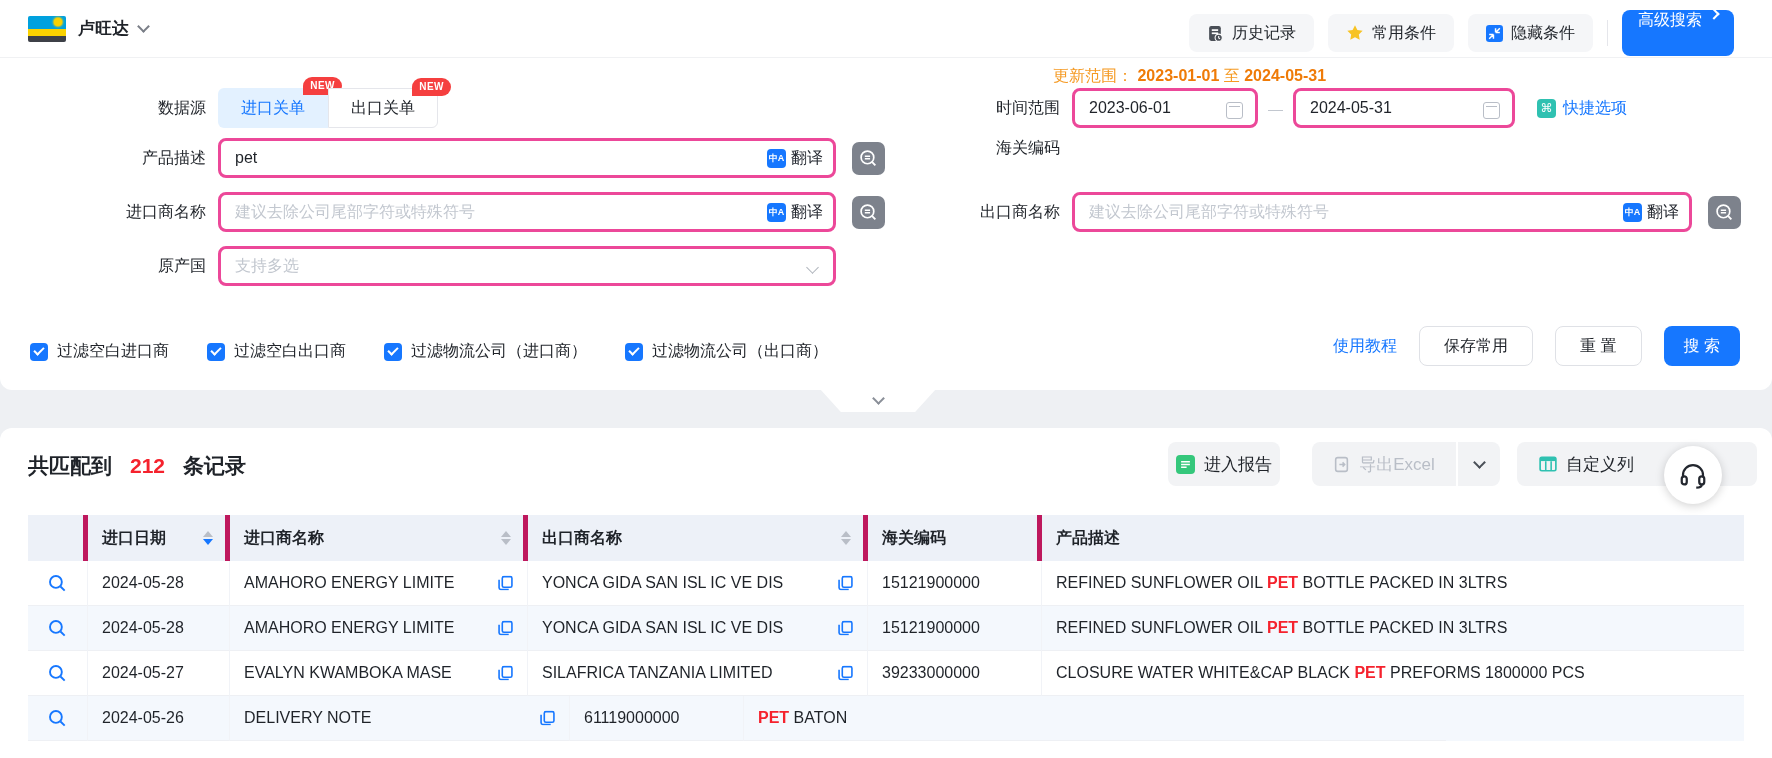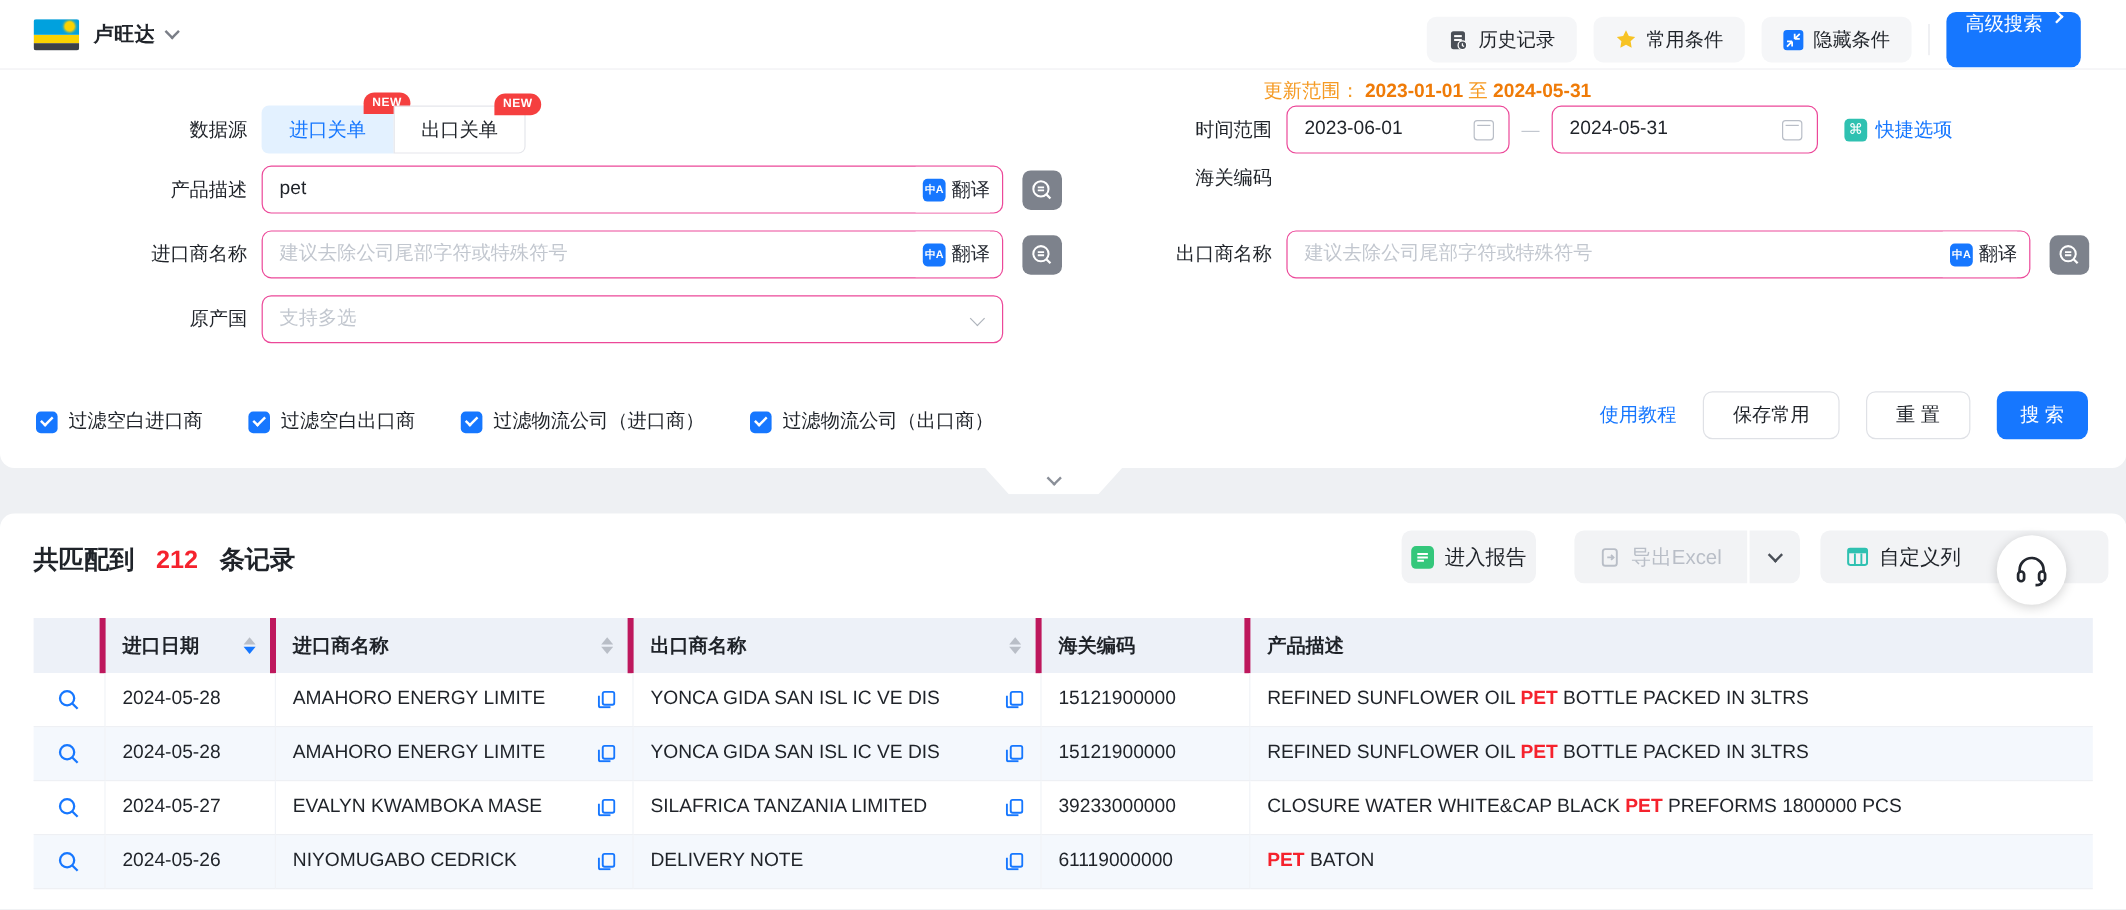--- a/index.html
+++ b/index.html
@@ -20,21 +20,21 @@
   .pill-btn { height:38px; padding:0 18px; background:#f5f6f8; border-radius:8px; display:flex; align-items:center; gap:8px; font-size:16px; cursor:pointer; white-space:nowrap; }
   .vdiv { width:1px; height:26px; background:#e5e6eb; }
   .primary-btn { height:46px; padding:0 16px; background:#1677ff; color:#fff; border-radius:8px; display:flex; align-items:flex-start; gap:8px; font-size:16px; cursor:pointer; white-space:nowrap; }
   .chev-r { width:8px; height:8px; border-right:2px solid #fff; border-top:2px solid #fff; transform:rotate(45deg); }
 
   
   .panel { position:absolute; top:58px; left:0; width:1772px; height:332px; background:#fff; border-radius:0 0 12px 12px; z-index:3; }
   .row { position:absolute; display:flex; align-items:center; }
   .lbl { font-size:16px; color:#1f2329; text-align:right; }
   .lcol-lbl { width:206px; padding-right:0; }
-  .field { position:relative; height:40px; border:1px solid #ec4899; border-radius:8px; background:#fff; display:flex; align-items:center; }
+  .field { position:relative; height:40px; border:3px solid #ec4899; border-radius:8px; background:#fff; display:flex; align-items:center; }
   .field input { border:none; outline:none; width:100%; height:100%; font-size:16px; padding:0 14px; border-radius:8px; background:transparent; font-family:inherit; color:#1f2329; }
   .field input::placeholder { color:#c2c7cf; }
   .trans-btn { position:absolute; right:10px; top:0; height:100%; display:flex; align-items:center; gap:5px; font-size:16px; color:#272b33; cursor:pointer; background:#fff; padding-left:6px; }
   .trans-ic { width:19px; height:19px; background:#1677ff; border-radius:4px; color:#fff; font-size:9px; font-weight:700; display:flex; align-items:center; justify-content:center; }
   .gray-ic { width:33px; height:33px; background:#7d828c; border-radius:7px; display:flex; align-items:center; justify-content:center; cursor:pointer; }
   .tabs { display:flex; }
   .tab { position:relative; width:110px; height:40px; display:flex; align-items:center; justify-content:center; font-size:16px; cursor:pointer; }
   .tab.active { background:#e3f1ff; color:#1677ff; border-radius:6px 0 0 6px; }
   .tab.idle { background:#fff; border:1px solid #e5e6eb; color:#1f2329; border-radius:0 6px 6px 0; }
   .new-badge { position:absolute; top:-11px; right:-14px; background:#f53f3f; color:#fff; font-size:10px; font-weight:700; line-height:1; padding:4px 7px 4px 7px; border-radius:9px 9px 9px 0; letter-spacing:.5px; }
@@ -444,27 +444,20 @@
       </div>
 
       <div class="tr body-row alt">
         <div class="td c0">
           <svg width="19" height="19" viewBox="0 0 18 18">
               <circle cx="7.5" cy="7.5" r="5.6" fill="none" stroke="#1677ff" stroke-width="1.8"></circle>
               <path d="M11.8 11.8l4 4" stroke="#1677ff" stroke-width="1.8"></path>
             </svg>
         </div>
         <div class="td c1">2024-05-26</div>
-        <div class="td c2">
-          <span>NIYOMUGABO CEDRICK</span>
-          <span class="copy-ic"><svg width="15" height="15" viewBox="0 0 14 14">
-                <rect x="4" y="1" width="9" height="10" rx="1.5" fill="none" stroke="#1677ff" stroke-width="1.5"></rect>
-                <path d="M10 13H2.5A1.5 1.5 0 0 1 1 11.5V4" fill="none" stroke="#1677ff" stroke-width="1.5"></path>
-              </svg></span>
-        </div>
         <div class="td c3">
           <span>DELIVERY NOTE</span>
           <span class="copy-ic"><svg width="15" height="15" viewBox="0 0 14 14">
                 <rect x="4" y="1" width="9" height="10" rx="1.5" fill="none" stroke="#1677ff" stroke-width="1.5"></rect>
                 <path d="M10 13H2.5A1.5 1.5 0 0 1 1 11.5V4" fill="none" stroke="#1677ff" stroke-width="1.5"></path>
               </svg></span>
         </div>
         <div class="td c4">61119000000</div>
         <div class="td c5">
           <span style="white-space:pre;"></span>

